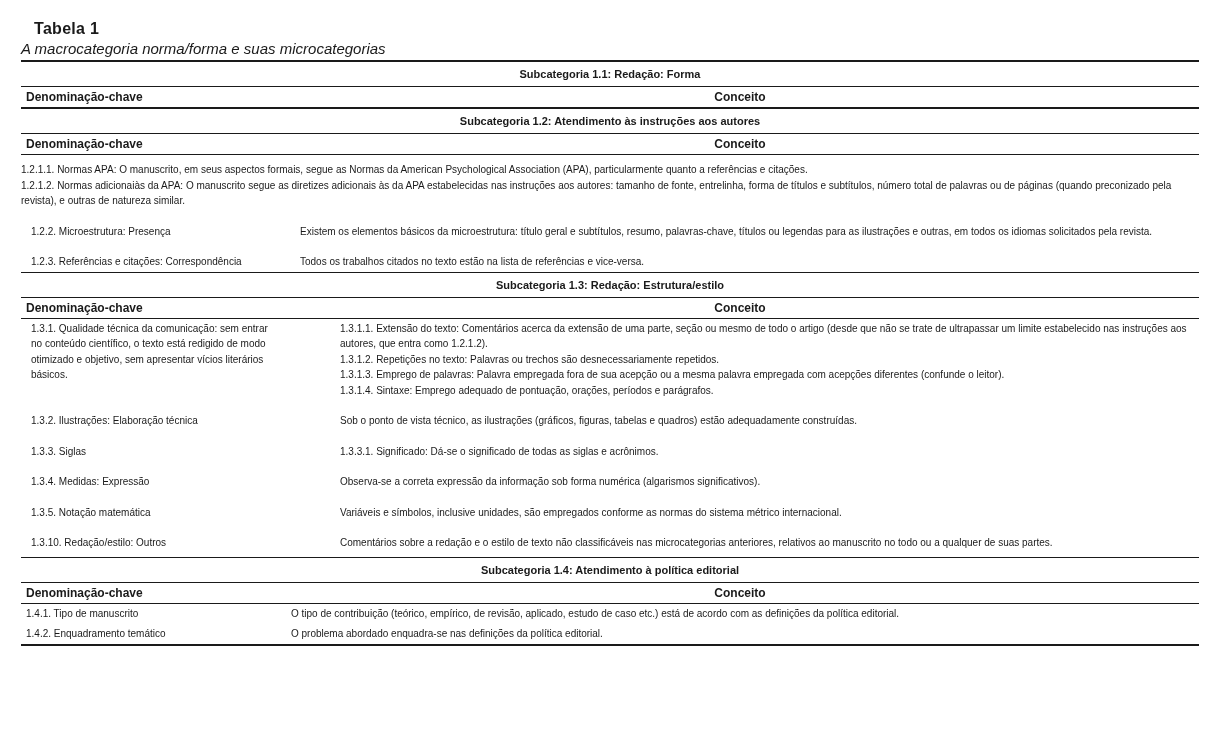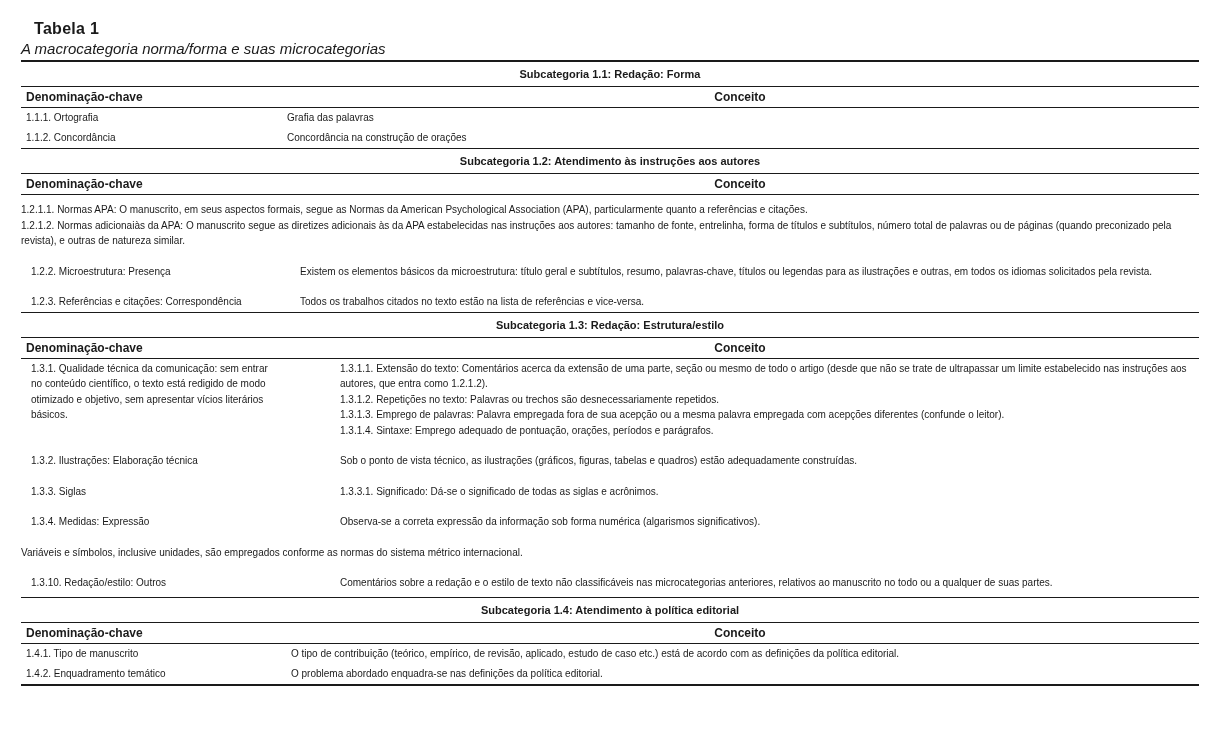--- a/index.html
+++ b/index.html
@@ -60,34 +60,20 @@
 <div class="subtitle">A macrocategoria norma/forma e suas microcategorias</div>
 
 <div class="table">
 
   <div class="sub-block b1">
     <div class="sub-head">Subcategoria 1.1: Redação: Forma</div>
     <div class="col-head">
       <div class="c1">Denominação-chave</div>
       <div class="c2">Conceito</div>
     </div>
-    <div class="rows">
-      <div class="row">
-        <div class="c1">1.1.1. Ortografia</div>
-        <div class="c2">
-            <span class="line">Grafia das palavras</span>
-          </div>
-      </div>
-      <div class="row">
-        <div class="c1">1.1.2. Concordância</div>
-        <div class="c2">
-            <span class="line">Concordância na construção de orações</span>
-          </div>
-      </div>
-    </div>
   </div>
 
   <div class="sub-block b2">
     <div class="sub-head">Subcategoria 1.2: Atendimento às instruções aos autores</div>
     <div class="col-head">
       <div class="c1">Denominação-chave</div>
       <div class="c2">Conceito</div>
     </div>
     <div class="rows">
       <div class="row">
@@ -139,20 +125,21 @@
           <span class="line">1.3.3.1. Significado: Dá-se o significado de todas as siglas e acrônimos.</span>
         </div>
       </div>
       <div class="row">
         <div class="c1">1.3.4. Medidas: Expressão</div>
         <div class="c2">
             <span class="line">Observa-se a correta expressão da informação sob forma numérica (algarismos significativos).</span>
           </div>
       </div>
       <div class="row">
+        <div class="c1">1.3.5. Notação matemática</div>
         <div class="c2">
             <span class="line">Variáveis e símbolos, inclusive unidades, são empregados conforme as normas do sistema métrico internacional.</span>
           </div>
       </div>
       <div class="row">
         <div class="c1">1.3.10. Redação/estilo: Outros</div>
         <div class="c2">
             <span class="line">Comentários sobre a redação e o estilo de texto não classificáveis nas microcategorias anteriores, relativos ao manuscrito no todo ou a qualquer de suas partes.</span>
           </div>
       </div>

